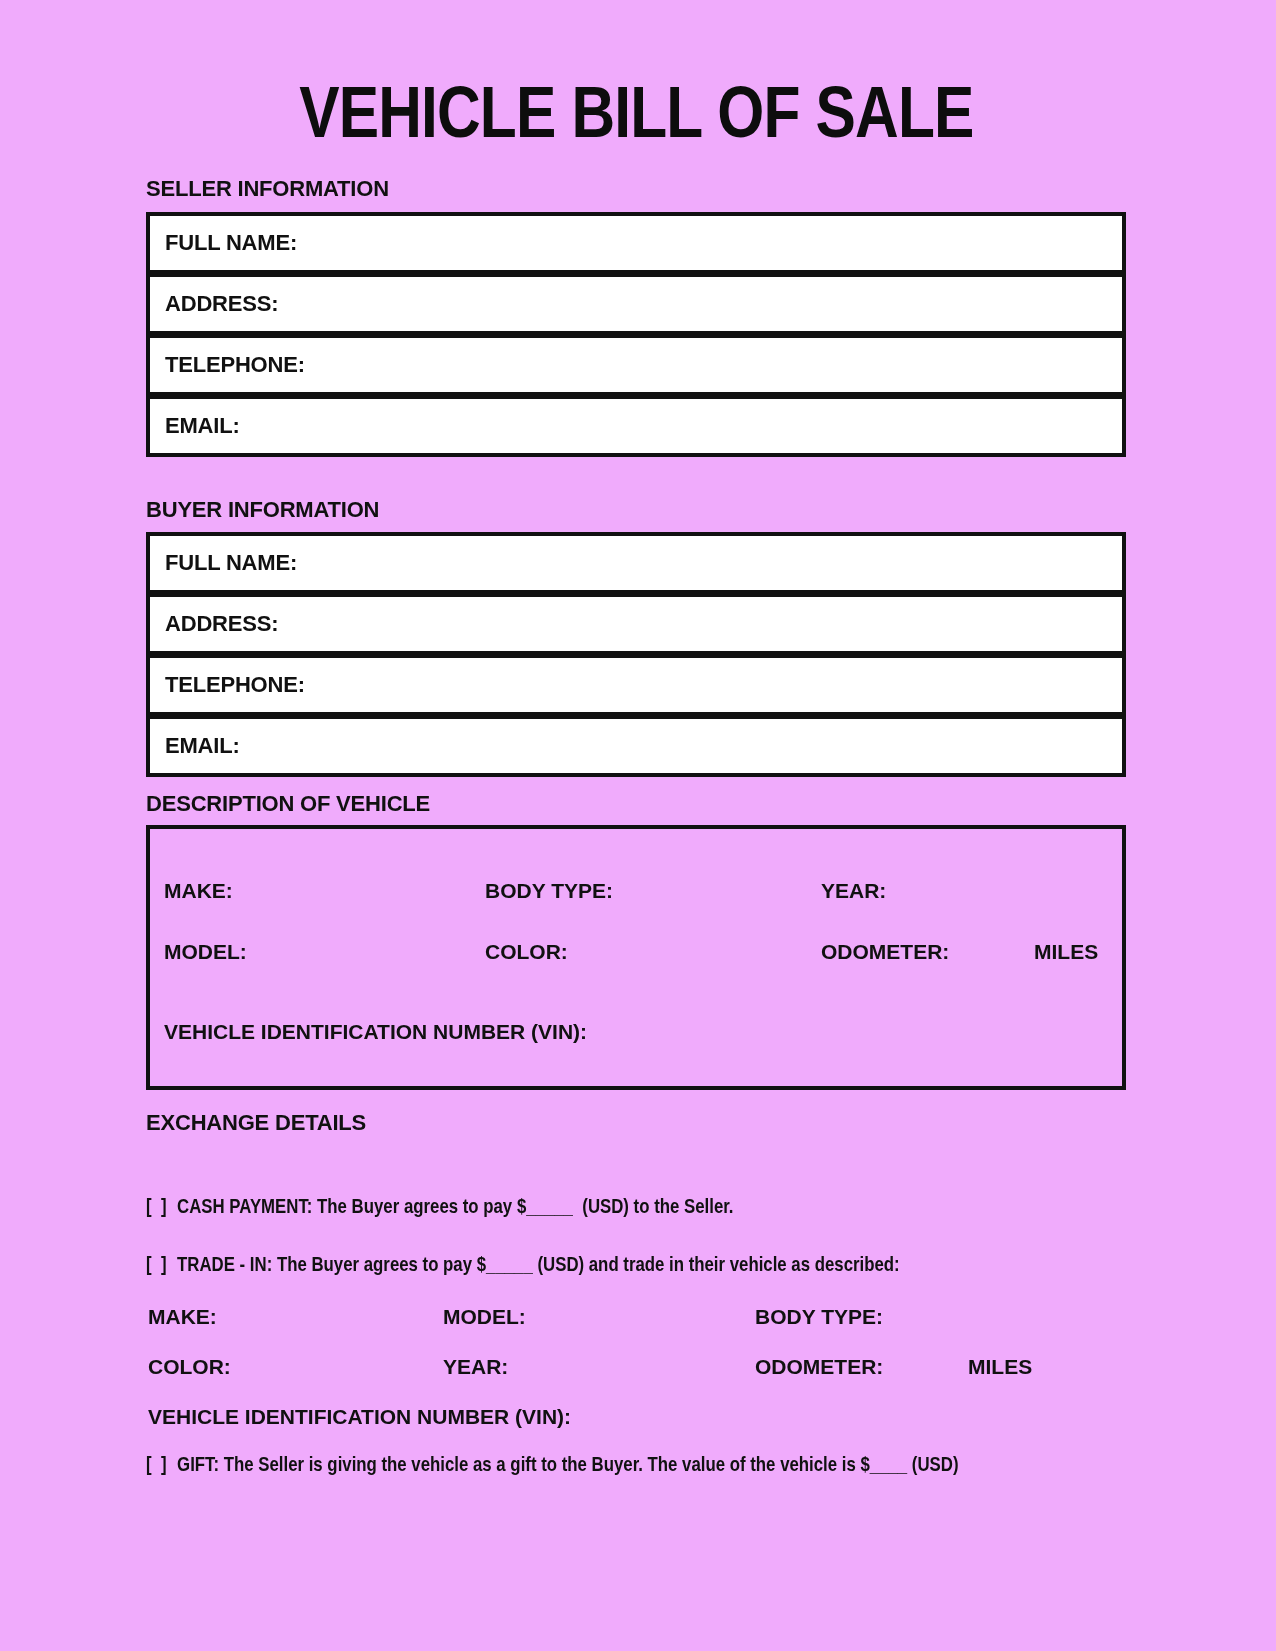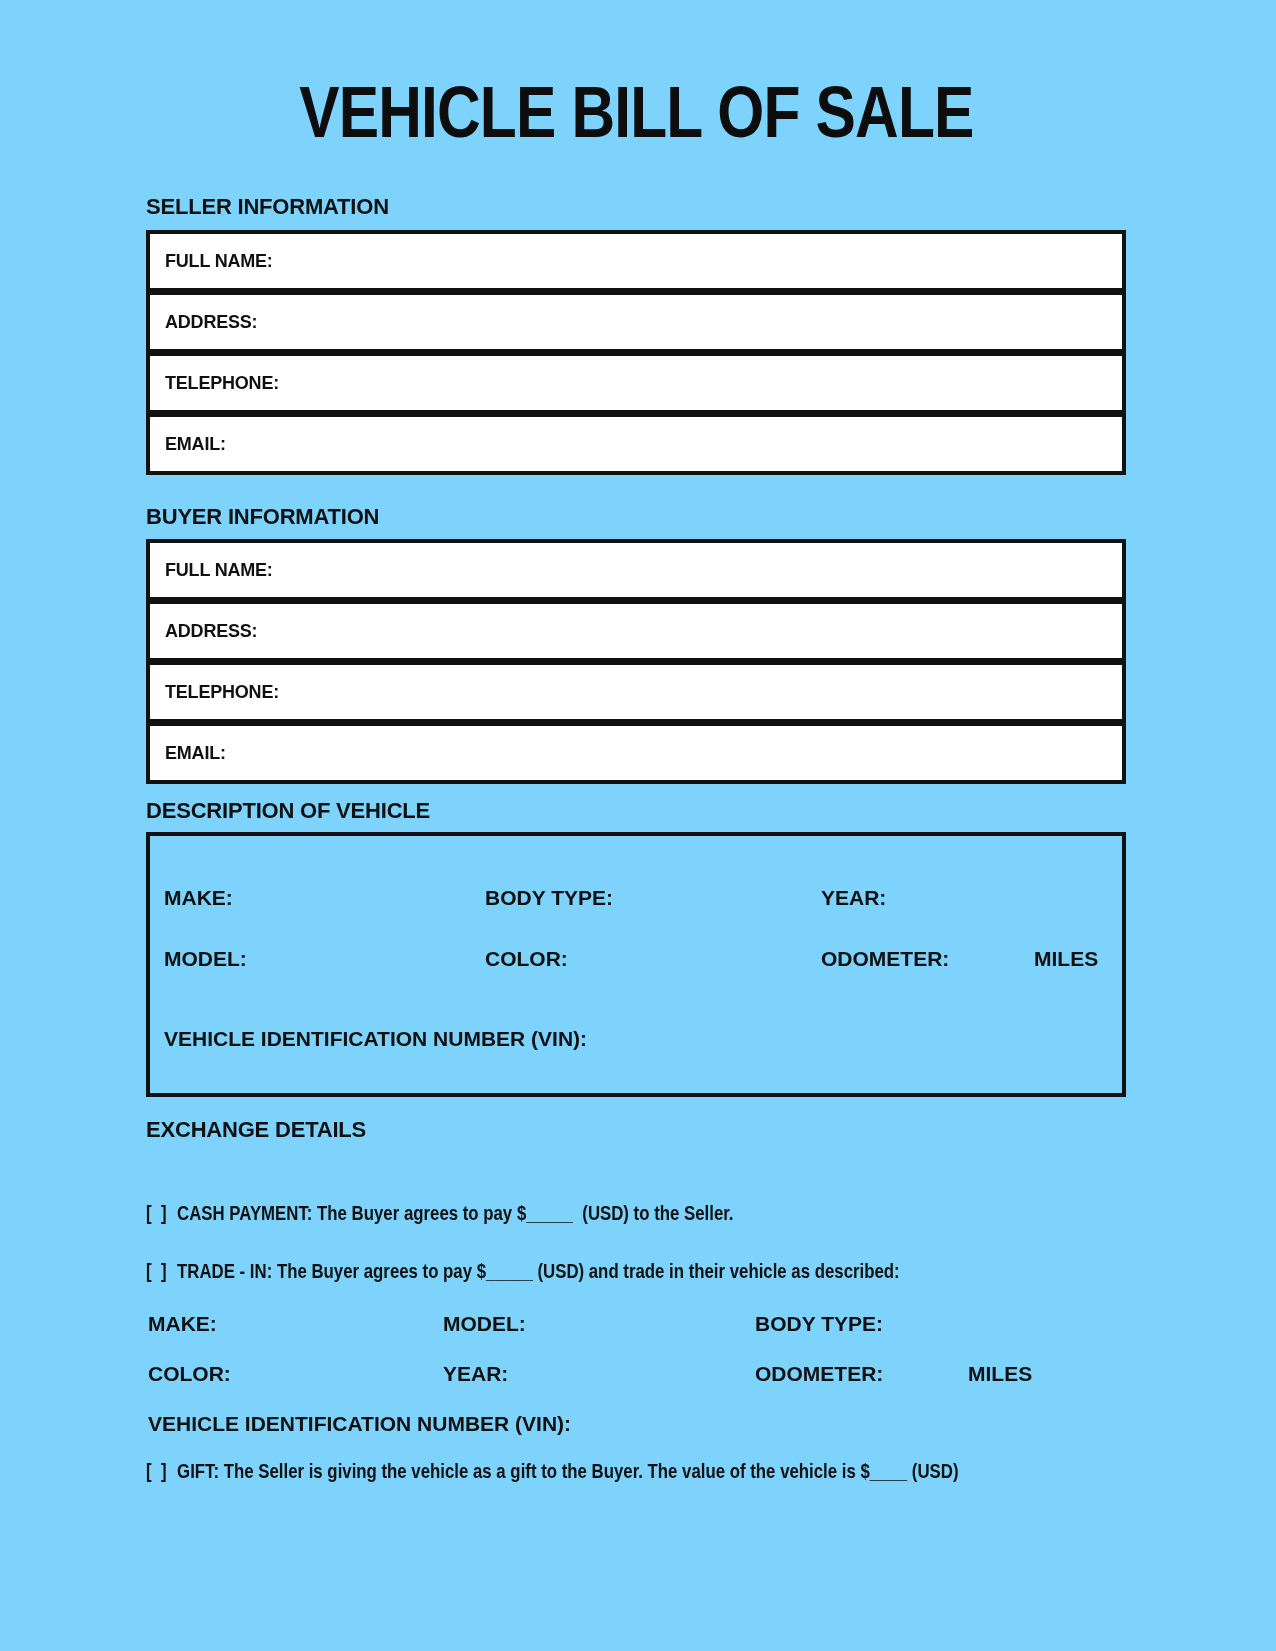--- a/index.html
+++ b/index.html
@@ -3,21 +3,21 @@
 <meta charset="utf-8">
 <style>
   * { margin: 0; padding: 0; box-sizing: border-box; }
   html, body { background: #ffffff; }
   body { font-family: "Liberation Sans", "DejaVu Sans", sans-serif; }
 
   .page {
     position: relative;
     width: 1276px;
     height: 1651px;
-    background: #7dd3fc;
+    background: #f0abfc;
     color: #111111;
     padding: 76px 150px 0 146px;
     overflow: hidden;
   }
 
   
   .title {
     text-align: center;
     line-height: 72px;
     height: 72px;
@@ -34,40 +34,40 @@
   }
 
   
   .section-heading {
     font-size: 22px;
     font-weight: bold;
     line-height: 22px;
     letter-spacing: -0.2px;
     color: #111111;
   }
-  .sh-seller  { margin-top: 48px; }
-  .sh-buyer   { margin-top: 31px; }
+  .sh-seller  { margin-top: 30px; }
+  .sh-buyer   { margin-top: 42px; }
   .sh-vehicle { margin-top: 16px; }
   .sh-exchange{ margin-top: 22px; }
 
   
   .info-box { margin-top: 12px; }
   .info-box.buyer { margin-top: 11px; }
   .info-row {
     height: 62px;
     border: 4px solid #111111;
     background: #ffffff;
     display: flex;
     align-items: center;
     padding-left: 15px;
     position: relative;
   }
   .info-row + .info-row { margin-top: -1px; }
   .row-label {
-    font-size: 18px;
+    font-size: 22px;
     font-weight: bold;
     letter-spacing: -0.2px;
     white-space: nowrap;
   }
   .field-blank {
     flex: 1;
     align-self: stretch;
   }
 
   

